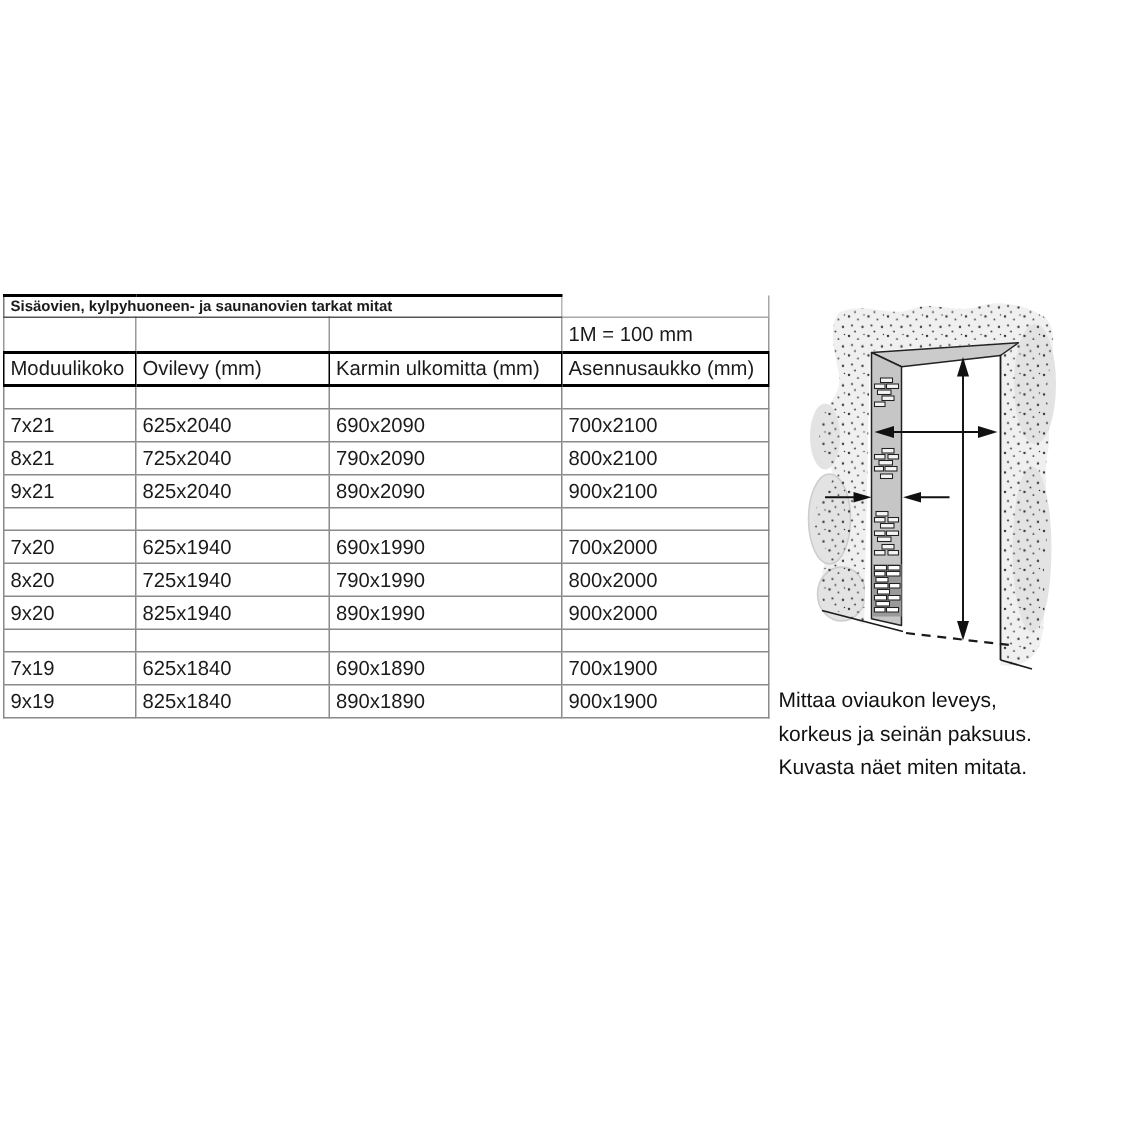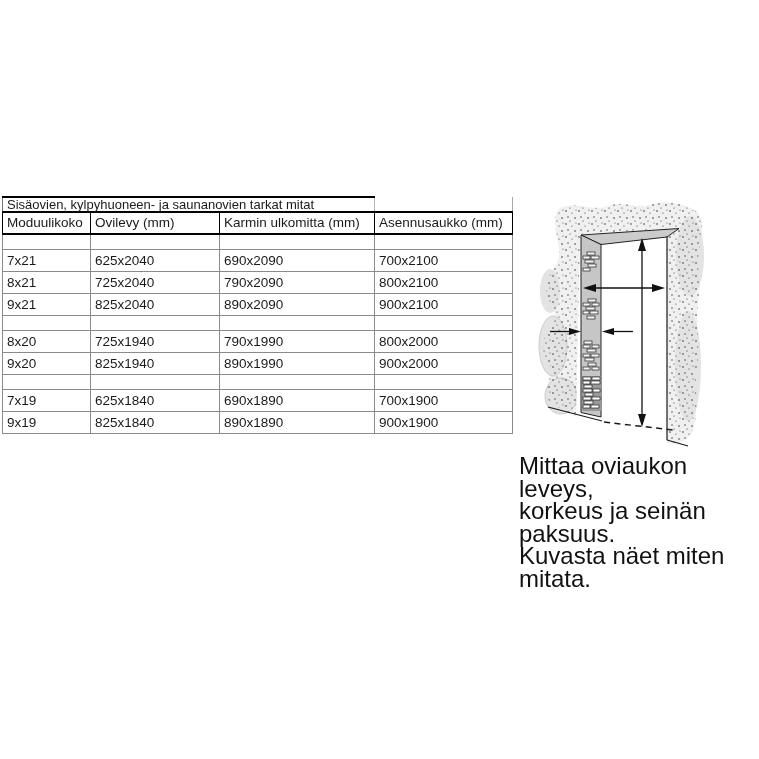--- a/index.html
+++ b/index.html
@@ -7,51 +7,57 @@
         font-family:"Liberation Sans",sans-serif;color:#1a1a1a;}
 
   
   table.mtable{position:absolute;left:2px;top:196px;width:510px;border-collapse:collapse;
                table-layout:fixed;font-size:13.5px;color:#1a1a1a;}
   table.mtable td,table.mtable th{border:1px solid #8a8a8a;padding:0 2px 0 4px;height:21px;
                line-height:20px;white-space:nowrap;overflow:hidden;background:#fff;
                font-weight:normal;text-align:left;vertical-align:middle;}
   tr.title-row td.title-cell{border:none;border-top:2px solid #000;border-left:1px solid #777;
                border-right:1px solid #b5b5b5;border-bottom:1px solid #555;
-               font-weight:normal;font-size:13px;height:13px;line-height:13px;overflow:visible;}
+               font-weight:bold;font-size:10px;height:13px;line-height:13px;overflow:visible;}
   tr.title-row td.title-spacer{border:none;border-bottom:1px solid #a8a8a8;
                border-right:1px solid #a8a8a8;height:13px;}
   tr.note-row td{border-color:#999;height:22px;}
   tr.header-row th{border:2px solid #000;border-left-width:1px;border-right-width:1px;height:20px;}
   tr.sep-row td{height:14px;}
 
   
   .illus{position:absolute;left:538px;top:196px;width:185px;height:266px;}
 
   
-  .caption{position:absolute;left:519px;top:455px;width:230px;font-size:24px;
+  .caption{position:absolute;left:519px;top:455px;width:230px;font-size:14px;
            line-height:22.5px;color:#111;}
 </style>
 </head>
 <body>
 
 <div id="page">
 
   <table class="mtable">
     <colgroup>
       <col style="width:88px">
         <col style="width:129px">
         <col style="width:155px">
         <col style="width:138px">
     </colgroup>
     <tbody>
       <tr class="title-row">
         <td class="title-cell" colspan="3">Sisäovien, kylpyhuoneen- ja saunanovien tarkat mitat</td>
         <td class="title-spacer"></td>
       </tr>
+      <tr class="note-row">
+        <td></td>
+        <td></td>
+        <td></td>
+        <td>1M = 100 mm</td>
+      </tr>
       <tr class="header-row">
         <th>Moduulikoko</th>
         <th>Ovilevy (mm)</th>
         <th>Karmin ulkomitta (mm)</th>
         <th>Asennusaukko (mm)</th>
       </tr>
 
     <tr class="sep-row">
           <td></td>
           <td></td>
@@ -74,20 +80,26 @@
           <td>9x21</td>
           <td>825x2040</td>
           <td>890x2090</td>
           <td>900x2100</td>
         </tr>
         <tr class="sep-row">
           <td></td>
           <td></td>
           <td></td>
           <td></td>
+        </tr>
+        <tr>
+          <td>7x20</td>
+          <td>625x1940</td>
+          <td>690x1990</td>
+          <td>700x2000</td>
         </tr>
         <tr>
           <td>8x20</td>
           <td>725x1940</td>
           <td>790x1990</td>
           <td>800x2000</td>
         </tr>
         <tr>
           <td>9x20</td>
           <td>825x1940</td>

